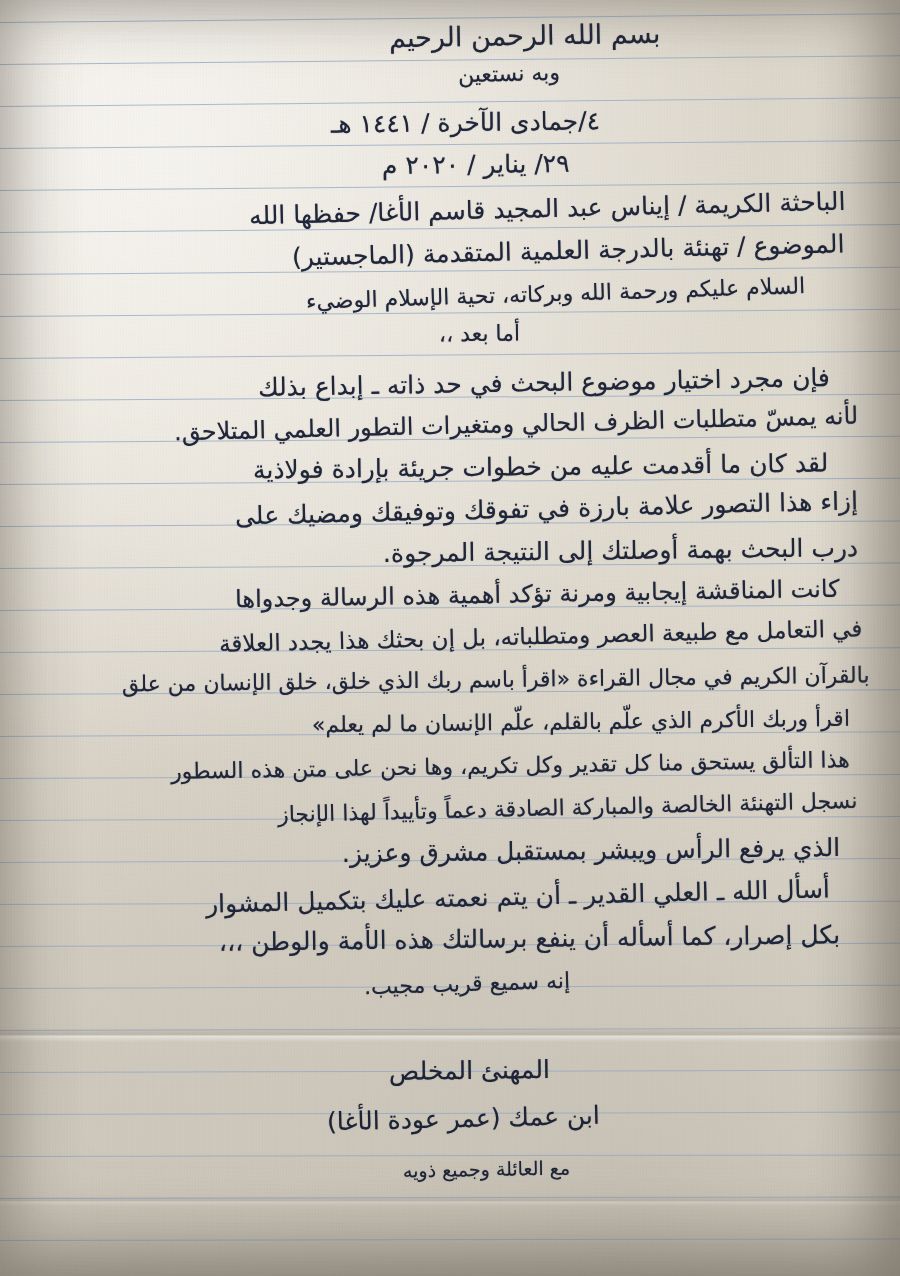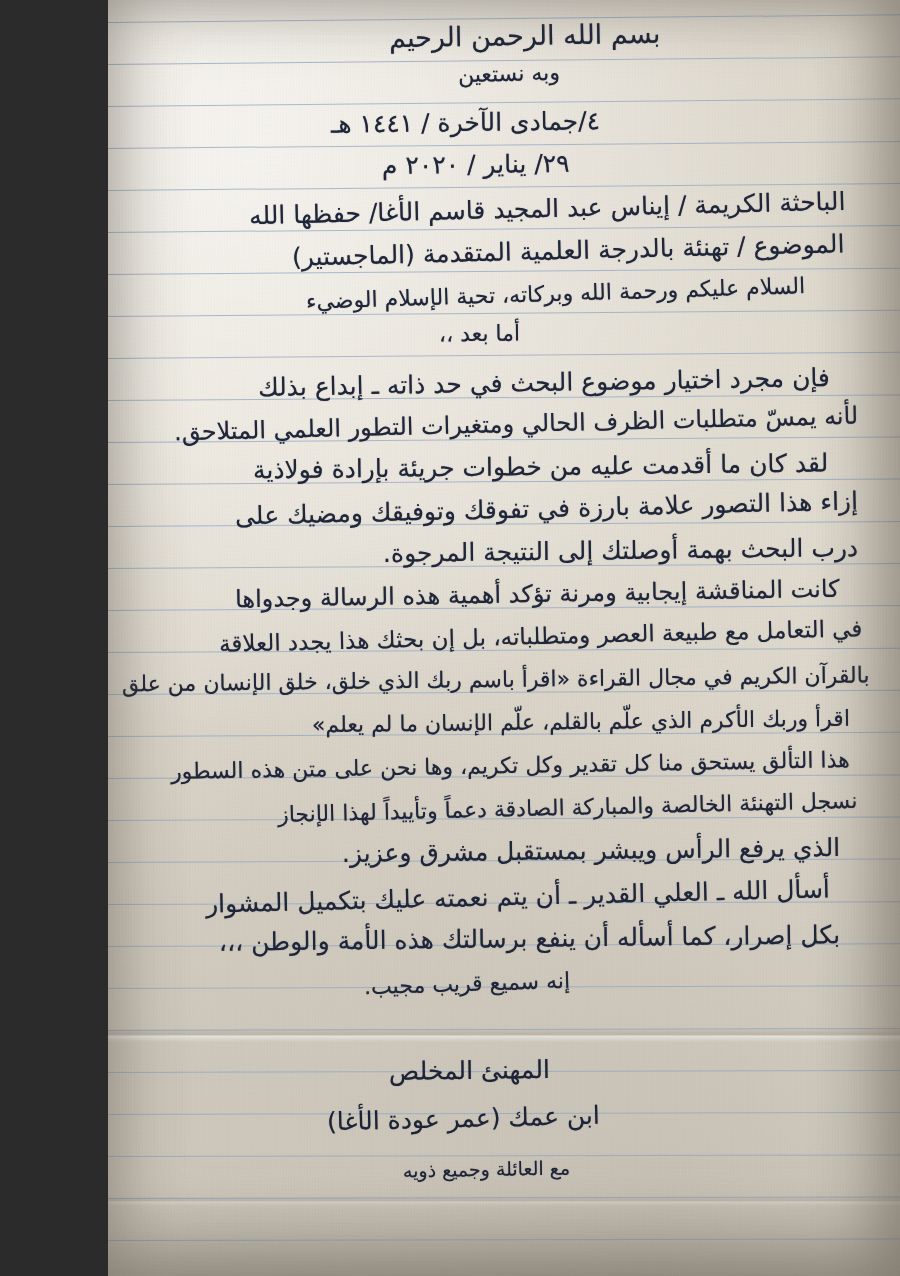--- a/index.html
+++ b/index.html
@@ -3,21 +3,21 @@
 <meta charset="utf-8">
 <title>Handwritten Arabic Letter</title>
 <style>
   html, body {
     margin: 0;
     padding: 0;
     background: #2b2b2b;
   }
   #page {
     position: relative;
-    width: 792px;
+    width: 900px;
     height: 1276px;
     overflow: hidden;
     background: #e9e4da;
     font-family: "DejaVu Sans", sans-serif;
   }
 
   
   #paper-bg {
     position: absolute;
     inset: 0;

